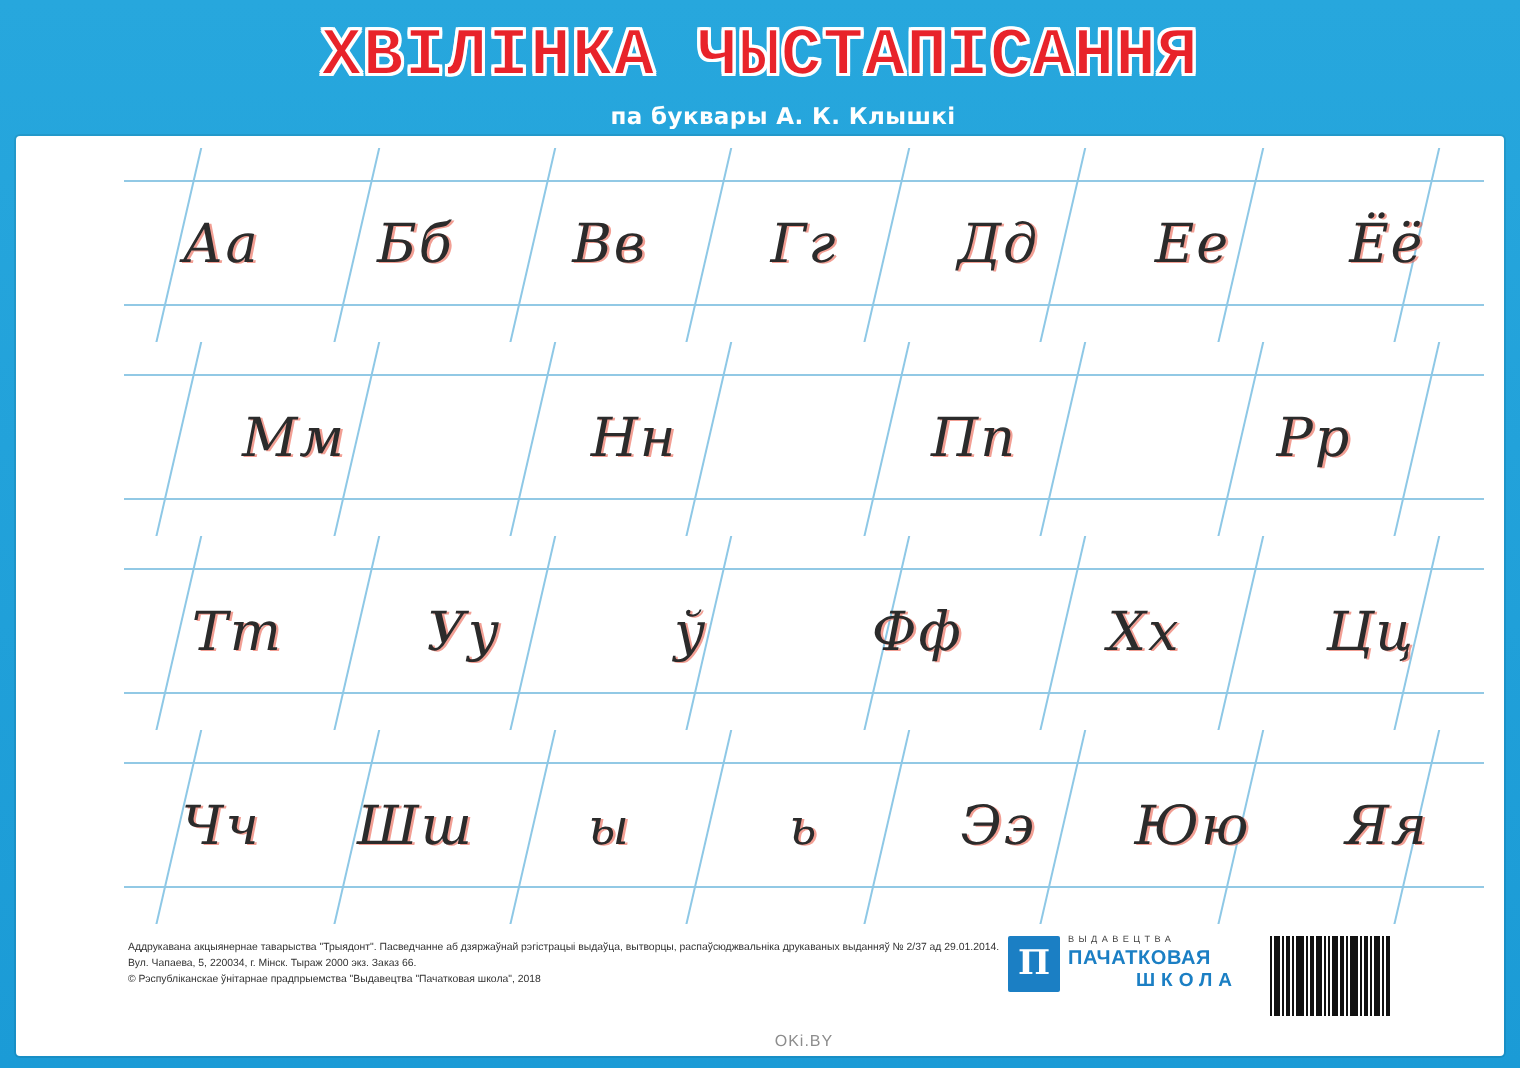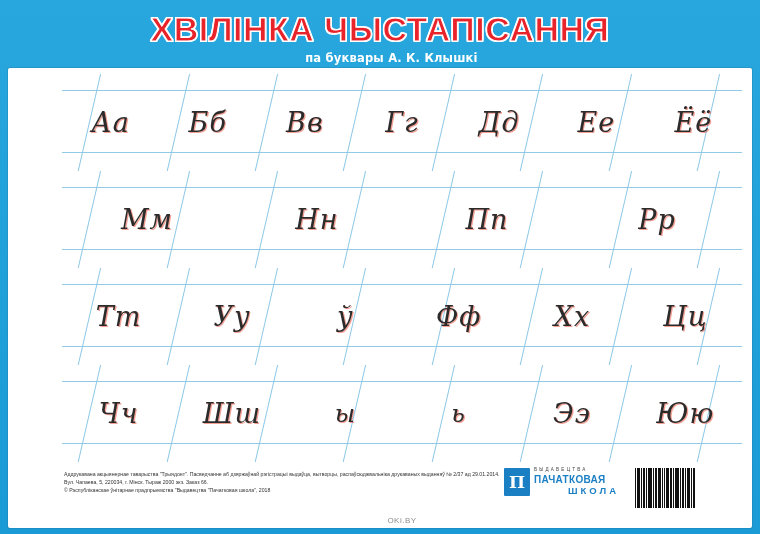--- a/index.html
+++ b/index.html
@@ -27,21 +27,21 @@
   
   .header {
     height: 62px;
     flex: 0 0 auto;
     display: flex;
     flex-direction: column;
     align-items: center;
     justify-content: center;
   }
   .title {
-    font-family: Liberation Sans, sans-serif;
+    font-family: Liberation Mono, monospace;
     font-weight: bold;
     font-size: 34px;
     letter-spacing: 0.5px;
     color: #e8232a;
     -webkit-text-stroke: 1px #ffffff;
     text-shadow:
        1px 0 0 #fff, -1px 0 0 #fff, 0 1px 0 #fff, 0 -1px 0 #fff,
        1px 1px 0 #fff, -1px -1px 0 #fff, 1px -1px 0 #fff, -1px 1px 0 #fff;
     line-height: 38px;
     margin: 0;
@@ -300,20 +300,21 @@
             <span class="slant" style="left:69%"></span>
           <span class="slant" style="left:82%"></span>
             <span class="slant" style="left:95%"></span>
         </div>
         <div class="cell">Чч</div>
         <div class="cell">Шш</div>
         <div class="cell small">ы</div>
         <div class="cell small">ь</div>
         <div class="cell">Ээ</div>
         <div class="cell">Юю</div>
+        <div class="cell">Яя</div>
       </div>
 
     </div>
 
     <div class="footer">
       <div class="imprint">
         <div>Аддрукавана акцыянернае таварыства "Трыядонт". Пасведчанне аб дзяржаўнай рэгістрацыі выдаўца, вытворцы, распаўсюджвальніка друкаваных выданняў № 2/37 ад 29.01.2014.</div>
         <div>Вул. Чапаева, 5, 220034, г. Мінск. Тыраж 2000 экз. Заказ 66.</div>
         <div>© Рэспубліканскае ўнітарнае прадпрыемства "Выдавецтва "Пачатковая школа", 2018</div>
       </div>

